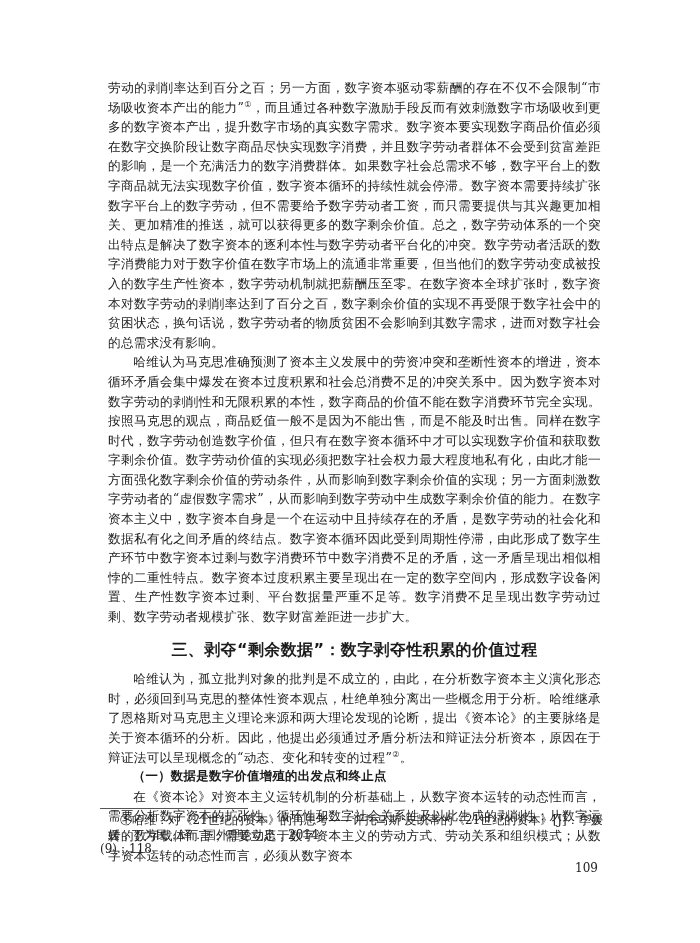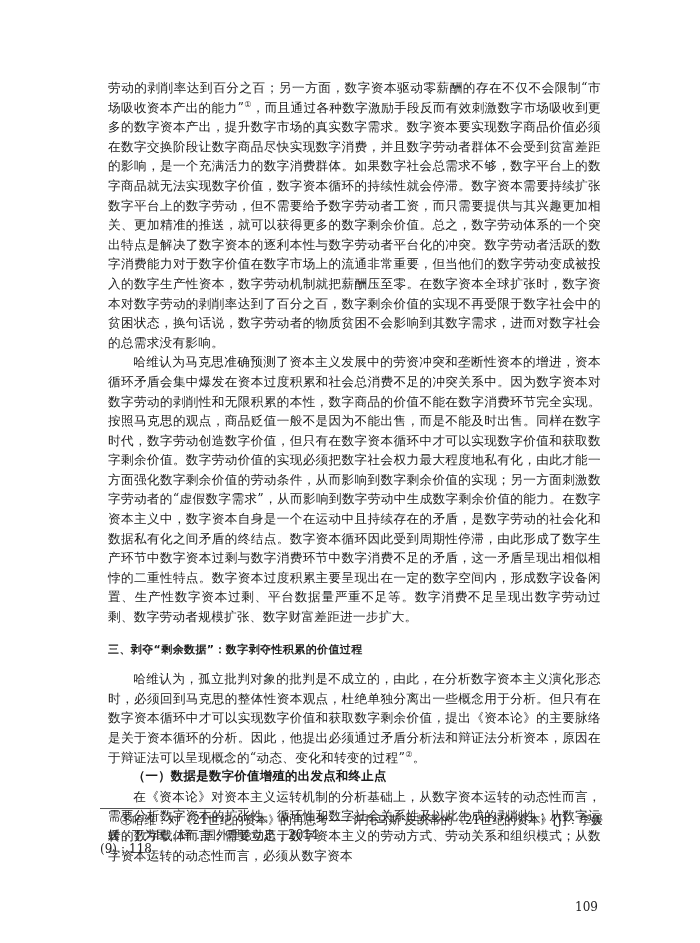--- a/index.html
+++ b/index.html
@@ -11,59 +11,59 @@
     }
     .body-text {
       position: absolute; left: 108px; top: 78px; width: 493px;
       font-size: 12.6px; line-height: 19.6px; letter-spacing: 0.3px;
       text-align: justify; text-justify: inter-ideograph;
     }
     .body-text p { margin: 0; }
     .indent { text-indent: 2em; }
     .sup { font-size: 8px; vertical-align: super; line-height: 0; }
     .section-title {
-      margin: 13px 0 10px 0; text-align: left;
+      margin: 13px 0 10px 0; text-align: center;
       font-family: "DejaVu Sans", "Liberation Sans", sans-serif;
-      font-weight: bold; font-size: 11px; letter-spacing: 0.4px;
+      font-weight: bold; font-size: 16px; letter-spacing: 0.4px;
     }
     .subsection-title {
       text-indent: 2em;
       font-family: Liberation Serif, serif;
       font-weight: bold; font-size: 12.4px;
     }
     .footnote-rule {
       position: absolute; left: 100px; top: 808px; width: 148px; height: 1px;
       background: #555;
     }
     .footnotes {
       position: absolute; left: 108px; top: 813px; width: 495px;
       font-size: 12px; line-height: 14.5px; color: #222;
       text-align: justify;
     }
     .footnotes p { margin: 0; }
     .footnotes .fn { text-indent: 1em; }
     .footnotes .fn-cont { margin-left: -8px; }
     .page-number {
-      position: absolute; left: 575px; top: 900px;
+      position: absolute; left: 575px; top: 861px;
       font-size: 12px; color: #222;
     }
   </style>
 </head>
 <body>
 
 <div class="page">
 
   <div class="body-text">
     <p><span>劳动的剥削率达到百分之百；另一方面，数字资本驱动零薪酬的存在不仅不会限制“市场吸收资本产出的能力”</span><span class="sup">①</span><span>，而且通过各种数字激励手段反而有效刺激数字市场吸收到更多的数字资本产出，提升数字市场的真实数字需求。数字资本要实现数字商品价值必须在数字交换阶段让数字商品尽快实现数字消费，并且数字劳动者群体不会受到贫富差距的影响，是一个充满活力的数字消费群体。如果数字社会总需求不够，数字平台上的数字商品就无法实现数字价值，数字资本循环的持续性就会停滞。数字资本需要持续扩张数字平台上的数字劳动，但不需要给予数字劳动者工资，而只需要提供与其兴趣更加相关、更加精准的推送，就可以获得更多的数字剩余价值。总之，数字劳动体系的一个突出特点是解决了数字资本的逐利本性与数字劳动者平台化的冲突。数字劳动者活跃的数字消费能力对于数字价值在数字市场上的流通非常重要，但当他们的数字劳动变成被投入的数字生产性资本，数字劳动机制就把薪酬压至零。在数字资本全球扩张时，数字资本对数字劳动的剥削率达到了百分之百，数字剩余价值的实现不再受限于数字社会中的贫困状态，换句话说，数字劳动者的物质贫困不会影响到其数字需求，进而对数字社会的总需求没有影响。</span></p>
 
     <p class="indent">哈维认为马克思准确预测了资本主义发展中的劳资冲突和垄断性资本的增进，资本循环矛盾会集中爆发在资本过度积累和社会总消费不足的冲突关系中。因为数字资本对数字劳动的剥削性和无限积累的本性，数字商品的价值不能在数字消费环节完全实现。按照马克思的观点，商品贬值一般不是因为不能出售，而是不能及时出售。同样在数字时代，数字劳动创造数字价值，但只有在数字资本循环中才可以实现数字价值和获取数字剩余价值。数字劳动价值的实现必须把数字社会权力最大程度地私有化，由此才能一方面强化数字剩余价值的劳动条件，从而影响到数字剩余价值的实现；另一方面刺激数字劳动者的“虚假数字需求”，从而影响到数字劳动中生成数字剩余价值的能力。在数字资本主义中，数字资本自身是一个在运动中且持续存在的矛盾，是数字劳动的社会化和数据私有化之间矛盾的终结点。数字资本循环因此受到周期性停滞，由此形成了数字生产环节中数字资本过剩与数字消费环节中数字消费不足的矛盾，这一矛盾呈现出相似相悖的二重性特点。数字资本过度积累主要呈现出在一定的数字空间内，形成数字设备闲置、生产性数字资本过剩、平台数据量严重不足等。数字消费不足呈现出数字劳动过剩、数字劳动者规模扩张、数字财富差距进一步扩大。</p>
 
     <div class="section-title">三、剥夺“剩余数据”：数字剥夺性积累的价值过程</div>
 
-    <p class="indent"><span>哈维认为，孤立批判对象的批判是不成立的，由此，在分析数字资本主义演化形态时，必须回到马克思的整体性资本观点，杜绝单独分离出一些概念用于分析。但只有在数字资本循环中才可以实现数字价值和获取数字剩余价值，提出《资本论》的主要脉络是关于资本循环的分析。因此，他提出必须通过矛盾分析法和辩证法分析资本，原因在于辩证法可以呈现概念的“动态、变化和转变的过程”</span><span class="sup">②</span><span>。</span></p>
+    <p class="indent"><span>哈维认为，孤立批判对象的批判是不成立的，由此，在分析数字资本主义演化形态时，必须回到马克思的整体性资本观点，杜绝单独分离出一些概念用于分析。哈维继承了恩格斯对马克思主义理论来源和两大理论发现的论断，提出《资本论》的主要脉络是关于资本循环的分析。因此，他提出必须通过矛盾分析法和辩证法分析资本，原因在于辩证法可以呈现概念的“动态、变化和转变的过程”</span><span class="sup">②</span><span>。</span></p>
 
     <p class="subsection-title">（一）数据是数字价值增殖的出发点和终止点</p>
 
     <p class="indent">在《资本论》对资本主义运转机制的分析基础上，从数字资本运转的动态性而言，需要分析数字资本的扩张性、循环性和数字社会关系性及以此生成的剥削性；从数字运转的数字载体而言，需要立足于数字资本主义的劳动方式、劳动关系和组织模式；从数字资本运转的动态性而言，必须从数字资本</p>
   </div>
 
   <div class="footnote-rule"></div>
 
   <div class="footnotes">
     <p class="fn">①哈维．对《21世纪的资本》的再思考——评托马斯·皮凯蒂的《21世纪的资本》[J]．李媛媛，丁为民，译．国外理论动态，2014</p>

